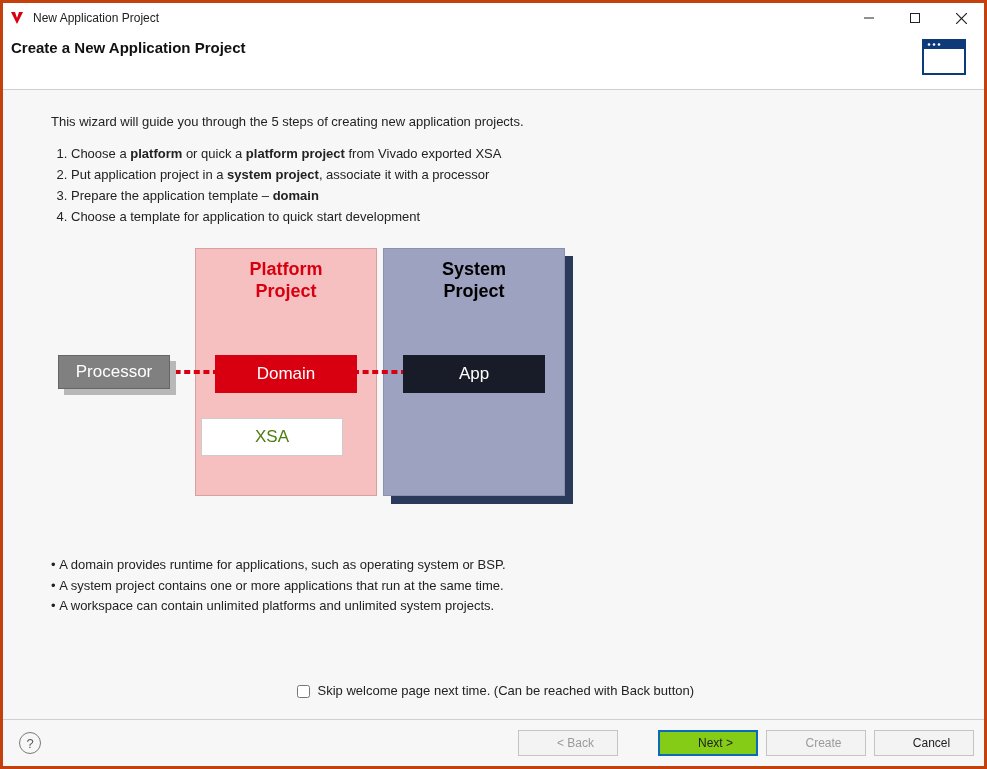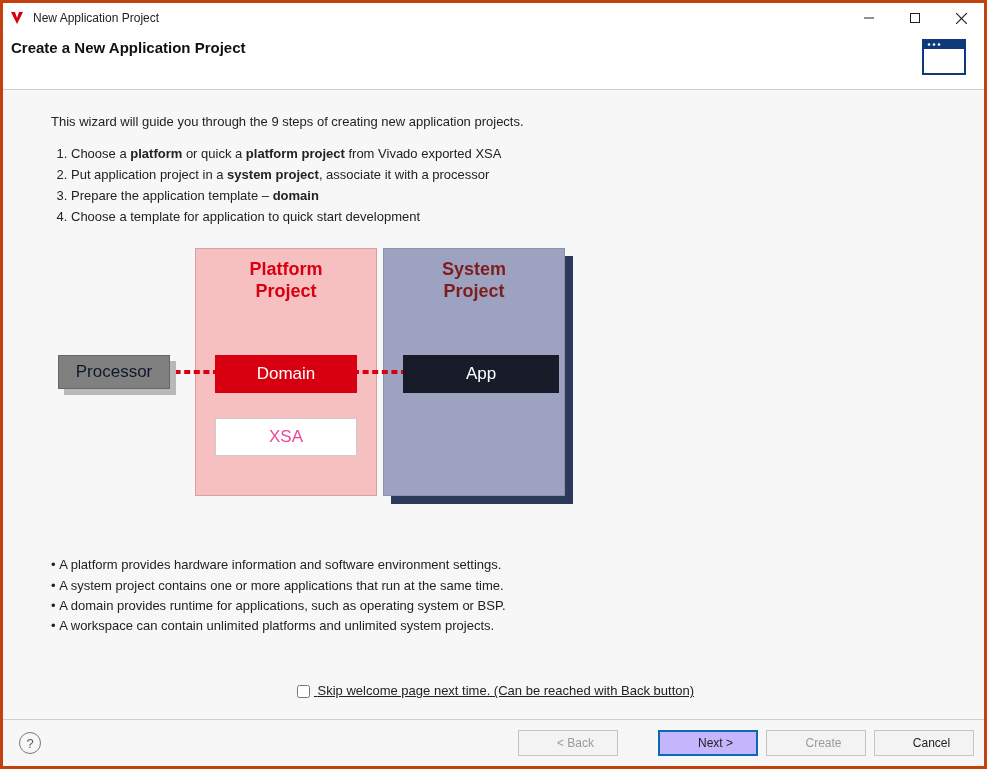--- a/index.html
+++ b/index.html
@@ -29,47 +29,47 @@
   ol.steps li { margin:2px 0; font-size:13px; line-height:1.45; }
   ol.steps b { font-weight:700; }
 
   
   .diagram-wrap { width:540px; height:255px; position:relative; margin:0 0 20px 2px; }
   .shadow { position:absolute; background:#2b3a5a; }
   .panel-platform { position:absolute; left:142px; top:0; width:182px; height:248px; background:#f7c0c0; border:1px solid #d8a0a0; display:flex; flex-direction:column; align-items:center; padding-top:10px; }
   .panel-title { font-family: Tahoma, sans-serif; font-size:18px; font-weight:700; text-align:center; line-height:1.2; margin-bottom:10px; }
   .panel-platform .panel-title { color:#d80010; }
   .panel-system { position:absolute; left:330px; top:0; width:182px; height:248px; background:#9ca2c0; border:1px solid #8a90b0; display:flex; flex-direction:column; align-items:center; padding-top:10px; }
-  .panel-system .panel-title { color:#7f1d1d; }
+  .panel-system .panel-title { color:#000000; }
 
   .box { position:absolute; font-family:Tahoma, sans-serif; font-size:17px; display:flex; align-items:center; justify-content:center; }
   .box.processor { left:5px; top:107px; width:112px; height:34px; background:#808080; color:#fff; border:1px solid #666; }
   .box.processor::before{ content:""; position:absolute; left:8px; top:8px; right:-8px; bottom:-8px; background:#aaa; z-index:-1; }
   .box.domain { left:162px; top:107px; width:142px; height:38px; background:#d80010; color:#fff; }
-  .box.app { left:350px; top:107px; width:156px; height:38px; background:#181c28; color:#fff; }
-  .box.xsa { left:162px; top:170px; width:142px; height:38px; background:#fff; color:#ec4899; border:1px solid #ccc; }
+  .box.app { left:350px; top:107px; width:142px; height:38px; background:#181c28; color:#fff; }
+  .box.xsa { left:148px; top:170px; width:142px; height:38px; background:#fff; color:#4d7c0f; border:1px solid #ccc; }
 
   
   .conn { position:absolute; border-top:2px dashed #d80010; height:0; }
   .conn.double { border-top:2px dashed #d80010; border-bottom:2px dashed #d80010; height:4px; }
 
   .bullets { margin:32px 0 0 0; padding:0; list-style:none; }
   .bullets li { font-size:13px; line-height:1.55; }
   .bullets li::before { content:"\2022\00a0"; }
 
-  .skip-row { text-align:center; padding:14px 0 10px 0; font-size:13px;text-decoration:underline; }
+  .skip-row { text-align:center; padding:14px 0 10px 0; font-size:13px; }
   .skip-row input { vertical-align:middle; margin-right:4px; }
 
   
   .footer { border-top:1px solid #d0d0d0; padding:10px 10px; display:flex; align-items:center; background:#f7f7f7; }
   .help { width:22px; height:22px; border:1.5px solid #7a7a7a; border-radius:50%; display:flex; align-items:center; justify-content:center; color:#5a5a5a; font-size:13px; margin-left:6px; }
   .footer-spacer { flex:1; }
   .btn { width:100px; height:26px; margin-left:8px; background:#f3f3f3; border:1px solid #c4c4c4; font-size:12px; color:#222;padding-left:21px; }
   .btn:disabled { color:#9a9a9a; }
-  .btn.primary { border:2px solid #0a6ab8; background:#c4b5fd;margin-left:40px; }
+  .btn.primary { border:2px solid #0a6ab8; background:#84cc16;margin-left:40px; }
 </style>
 </head>
 <body>
 
 <div class="window">
 
   <div class="titlebar">
     <span class="logo">
       <svg width="16" height="16" viewBox="0 0 16 16">
           <path d="M2 2 L8 14 L14 2 L10 2 L8 8 L6 2 Z" fill="#d80010"></path>
@@ -104,52 +104,51 @@
         <rect x="3" y="3" width="42" height="34" fill="#fff" stroke="#0e3a7a" stroke-width="2"></rect>
         <rect x="3" y="3" width="42" height="9" fill="#0e3a7a"></rect>
         <circle cx="9" cy="7.5" r="1.3" fill="#fff"></circle>
           <circle cx="14" cy="7.5" r="1.3" fill="#fff"></circle>
           <circle cx="19" cy="7.5" r="1.3" fill="#fff"></circle>
       </svg>
     </div>
   </div>
 
   <div class="body">
-    <div class="intro">This wizard will guide you through the 9 steps of creating new application projects.</div>
+    <div class="intro">This wizard will guide you through the 5 steps of creating new application projects.</div>
     <ol class="steps">
       <li><span>Choose a </span><b>platform</b><span> or quick a </span><b>platform project</b><span> from Vivado exported XSA</span></li>
       <li><span>Put application project in a </span><b>system project</b><span>, associate it with a processor</span></li>
       <li><span>Prepare the application template – </span><b>domain</b></li>
       <li><span>Choose a template for application to quick start development</span></li>
     </ol>
 
     <div class="diagram-wrap">
       <div class="shadow" style="left:338px; top:8px; width:182px; height:248px;"></div>
       <div class="panel-platform">
         <div class="panel-title"><span>Platform</span><br><span>Project</span></div>
       </div>
       <div class="panel-system">
         <div class="panel-title"><span>System</span><br><span>Project</span></div>
       </div>
 
       <div class="conn double" style="left:112px; top:122px; width:54px;"></div>
       <div class="conn double" style="left:300px; top:122px; width:54px;"></div>
 
       <div style="position:absolute; left:11px; top:113px; width:112px; height:34px; background:#b8b8b8;"></div>
-      <div class="box processor" style="left:5px; top:107px; width:112px; height:34px; background:#808080; color:#0f172a;">Processor</div>
+      <div class="box processor" style="left:5px; top:107px; width:112px; height:34px; background:#808080; color:#ffffff;">Processor</div>
 
       <div class="box domain">Domain</div>
       <div class="box app">App</div>
       <div class="box xsa">XSA</div>
     </div>
 
     <ul class="bullets">
-      <li>A platform provides hardware information and software environment settings.</li>
+      <li>A domain provides runtime for applications, such as operating system or BSP.</li>
       <li>A system project contains one or more applications that run at the same time.</li>
-      <li>A domain provides runtime for applications, such as operating system or BSP.</li>
       <li>A workspace can contain unlimited platforms and unlimited system projects.</li>
     </ul>
 
     <div style="flex:1"></div>
 
     <div class="skip-row">
       <label>
         <input type="checkbox" style="">
         <span>Skip welcome page next time. (Can be reached with Back button)</span>
       </label>

